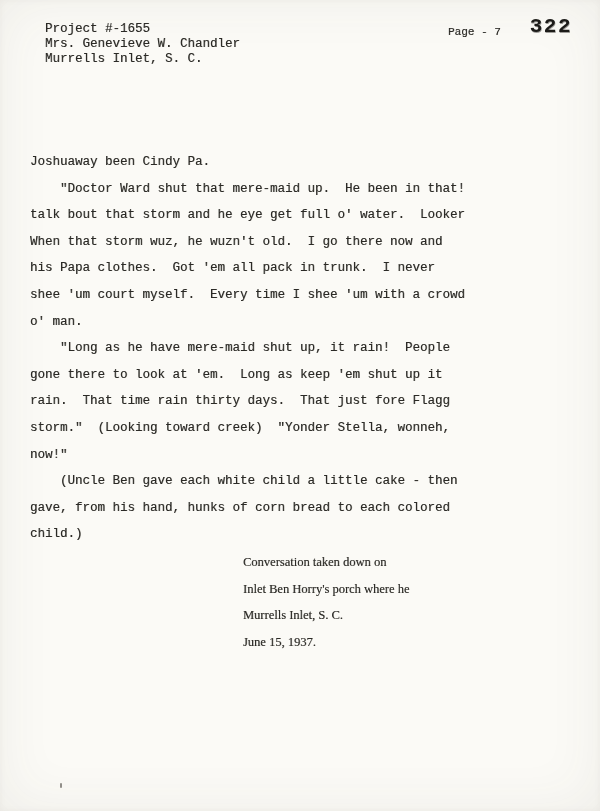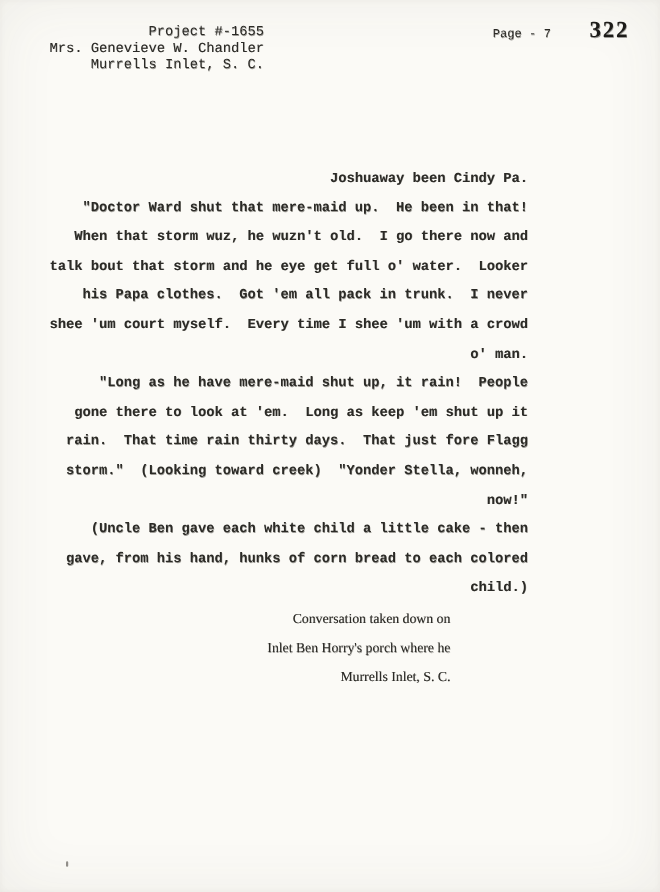--- a/index.html
+++ b/index.html
@@ -11,21 +11,20 @@
   html, body { background: #e8e7e2; }
   .page {
     position: relative;
     width: 600px;
     height: 811px;
     background: var(--paper);
     overflow: hidden;
     font-family: "Liberation Mono", "DejaVu Sans Mono", monospace;
     color: var(--ink);
     box-shadow: inset 0 0 55px rgba(70,65,55,0.07), inset 0 0 6px rgba(70,65,55,0.05);
-    text-align: right;
   }
   .typed {
     font-size: 12.5px;
     white-space: pre;
     text-shadow: 0.4px 0.4px 0.5px rgba(45,42,36,0.45);
   }
   .header-left {
     position: absolute;
     left: 45px;
     top: 22px;
@@ -43,33 +42,32 @@
     left: 28px;
     top: 26px;
     font-size: 11px;
     white-space: pre;
     text-shadow: 0.4px 0.4px 0.5px rgba(45,42,36,0.45);
   }
   .stamp {
     position: absolute;
     right: 28px;
     top: 15px;
-    font-family: Liberation Serif, serif;
+    font-family: Liberation Mono, monospace;
     font-size: 21px;
     font-weight: bold;
     letter-spacing: 1.5px;
     color: var(--stamp_ink);
     text-shadow: 0.5px 0.5px 0.6px rgba(20,18,15,0.4);
   }
   .body-block {
     position: absolute;
-    left: 45px;
+    left: 30px;
     top: 149px;
     line-height: 26.6px;
-    font-weight: bold;
   }
   .attribution-block {
     position: absolute;
     left: 243px;
     top: 549px;
     line-height: 26.5px;
     font-family: Liberation Serif, serif;
   }
   .speck {
     position: absolute;
@@ -100,23 +98,23 @@
     <div class="page-label">Page - 7</div>
     <div class="stamp">322</div>
   </div>
 
   <div class="body-block">
 
       <div class="typed">Joshuaway been Cindy Pa.</div>
 
       <div class="typed">    "Doctor Ward shut that mere-maid up.  He been in that!</div>
 
+      <div class="typed">talk bout that storm and he eye get full o' water.  Looker</div>
+
       <div class="typed">When that storm wuz, he wuzn't old.  I go there now and</div>
-
-      <div class="typed">talk bout that storm and he eye get full o' water.  Looker</div>
 
       <div class="typed">his Papa clothes.  Got 'em all pack in trunk.  I never</div>
 
       <div class="typed">shee 'um court myself.  Every time I shee 'um with a crowd</div>
 
       <div class="typed">o' man.</div>
 
       <div class="typed">    "Long as he have mere-maid shut up, it rain!  People</div>
 
       <div class="typed">gone there to look at 'em.  Long as keep 'em shut up it</div>
@@ -138,17 +136,18 @@
 
       <div class="typed">Conversation taken down on</div>
 
       <div class="typed">Inlet Ben Horry's porch where he</div>
 
 
 
 
       <div class="typed">Murrells Inlet, S. C.</div>
 
+      <div class="typed">June 15, 1937.</div>
     </div>
 
   <div class="speck"></div>
 
 </div>
 
 </body></html>

